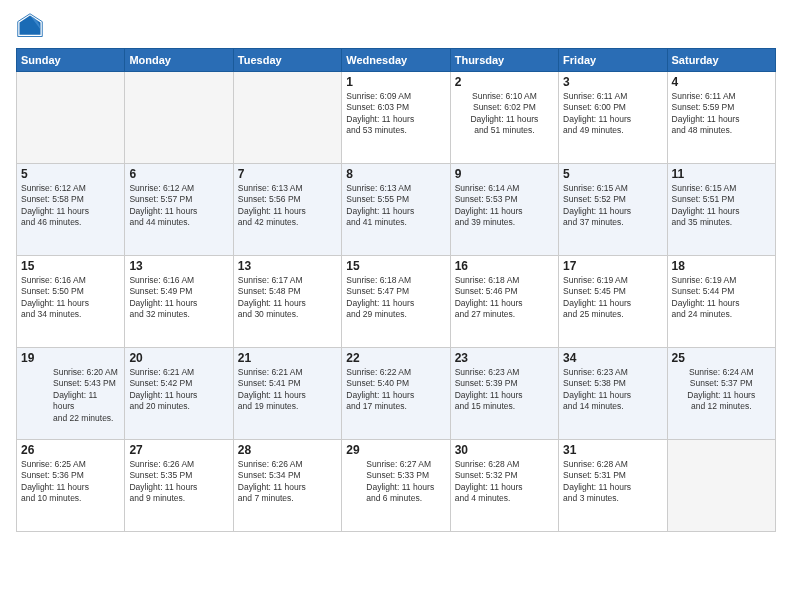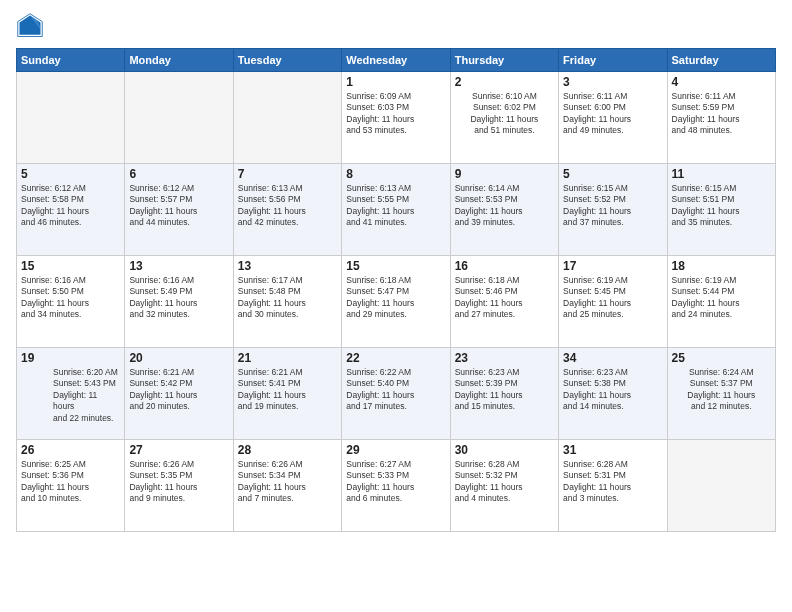--- a/index.html
+++ b/index.html
@@ -342,21 +342,21 @@
           </td>
           <td>
             <span class="day-number">28</span>
             <div class="day-info" style="white-space: pre-line;">Sunrise: 6:26 AM
 Sunset: 5:34 PM
 Daylight: 11 hours
 and 7 minutes.</div>
           </td>
           <td>
             <span class="day-number">29</span>
-            <div class="day-info" style="white-space: pre-line;">Sunrise: 6:27 AM
+            <div class="day-info" style="white-space: pre-line; margin-left: 20px;">Sunrise: 6:27 AM
 Sunset: 5:33 PM
 Daylight: 11 hours
 and 6 minutes.</div>
           </td>
           <td>
             <span class="day-number">30</span>
             <div class="day-info" style="white-space: pre-line;">Sunrise: 6:28 AM
 Sunset: 5:32 PM
 Daylight: 11 hours
 and 4 minutes.</div>

